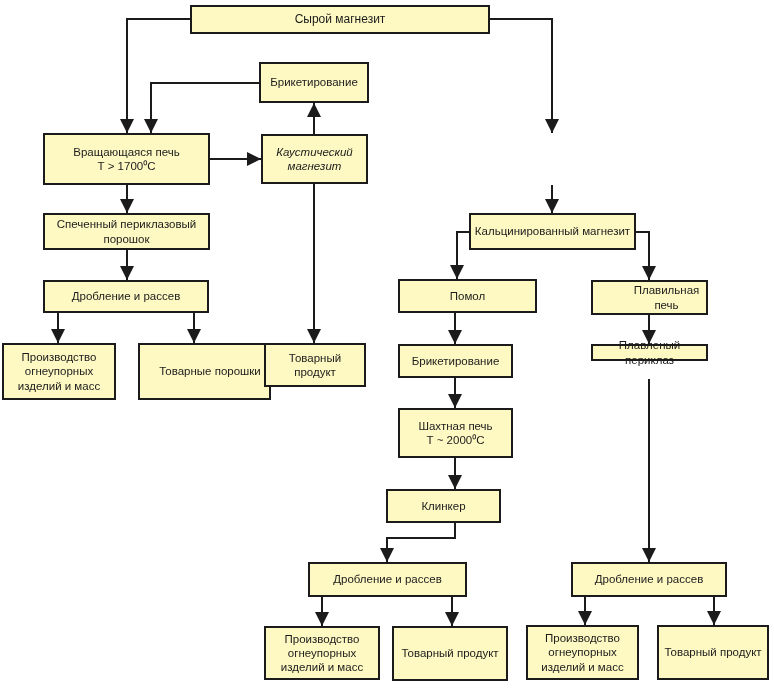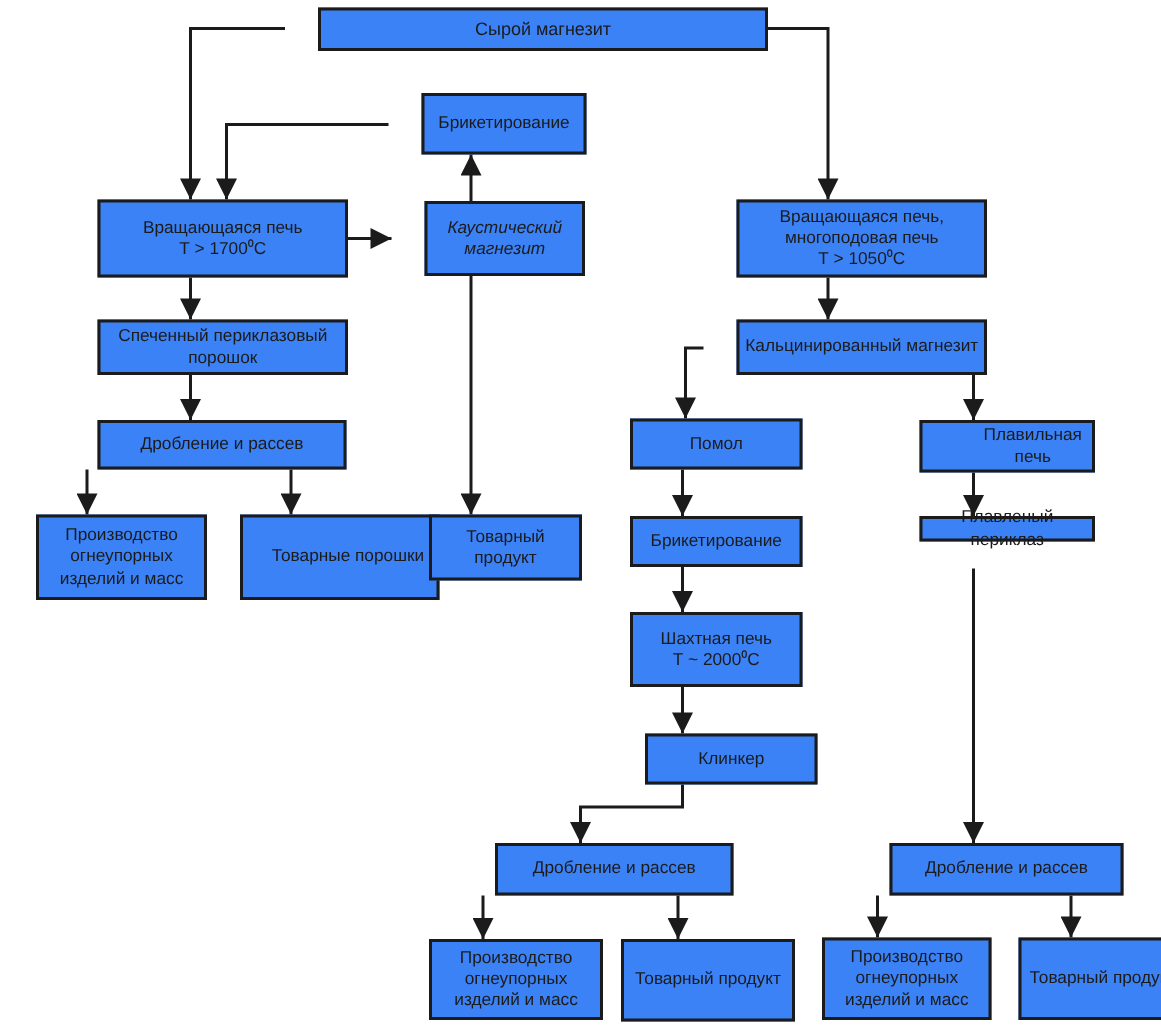--- a/index.html
+++ b/index.html
@@ -19,30 +19,29 @@
   }
   svg.edges path {
     fill: none;
     stroke: #1b1b1b;
     stroke-width: 2;
   }
   .node {
     position: absolute;
     box-sizing: border-box;
     border: 2px solid #1b1b1b;
-    background: #3b82f6;
+    background: #fef9c3;
     display: flex;
     align-items: center;
     justify-content: center;
     text-align: center;
     white-space: pre-line;
     font-size: 11.5px;
     line-height: 1.22;
     padding: 1px 2px;
-    margin-left: 22px;
   }
   .node.title { font-size: 12px; }
 </style>
 </head>
 <body>
 
 <div class="canvas">
 
   <svg class="edges" viewBox="0 0 774 690" xmlns="http://www.w3.org/2000/svg">
     <defs>
@@ -74,42 +73,39 @@
     <path d="M585 597 V625" marker-end="url(#arrow)"></path>
     <path d="M714 597 V625" marker-end="url(#arrow)"></path>
   </svg>
 
   <div class="node title" style="left:190px; top:5px;  width:300px; height:29px;">Сырой магнезит</div>
   <div class="node" style="left:259px; top:62px;  width:110px; height:41px;">Брикетирование</div>
   <div class="node" style="left:43px;  top:133px; width:167px; height:52px;">Вращающаяся печь
 Т &gt; 1700⁰С</div>
   <div class="node" style="left:261px; top:134px; width:107px; height:50px;font-style:italic;">Каустический
 магнезит</div>
-  <div class="node" style="left:469px; top:133px; width:167px; height:52px;">Вращающаяся печь,
-многоподовая печь
-Т &gt; 1050⁰С</div>
   <div class="node" style="left:43px;  top:213px; width:167px; height:37px;">Спеченный периклазовый
 порошок</div>
   <div class="node" style="left:469px; top:213px; width:167px; height:37px;">Кальцинированный магнезит</div>
   <div class="node" style="left:43px;  top:280px; width:166px; height:33px;">Дробление и рассев</div>
-  <div class="node" style="left:398px; top:279px; width:115px; height:34px;">Помол</div>
+  <div class="node" style="left:398px; top:279px; width:139px; height:34px;">Помол</div>
   <div class="node" style="left:591px; top:280px; width:117px; height:35px;padding-left:36px;">Плавильная
 печь</div>
   <div class="node" style="left:2px;   top:343px; width:114px; height:57px;">Производство
 огнеупорных
 изделий и масс</div>
   <div class="node" style="left:138px; top:343px; width:133px; height:57px;padding-left:13px;">Товарные порошки</div>
   <div class="node" style="left:264px; top:343px; width:102px; height:44px;">Товарный
 продукт</div>
   <div class="node" style="left:398px; top:344px; width:115px; height:34px;">Брикетирование</div>
   <div class="node" style="left:591px; top:344px; width:117px; height:17px;">Плавленый
 периклаз</div>
   <div class="node" style="left:398px; top:408px; width:115px; height:50px;">Шахтная печь
 Т ~ 2000⁰С</div>
-  <div class="node" style="left:408px; top:489px; width:115px; height:34px;">Клинкер</div>
+  <div class="node" style="left:386px; top:489px; width:115px; height:34px;">Клинкер</div>
   <div class="node" style="left:308px; top:562px; width:159px; height:35px;">Дробление и рассев</div>
   <div class="node" style="left:571px; top:562px; width:156px; height:35px;">Дробление и рассев</div>
   <div class="node" style="left:264px; top:626px; width:116px; height:54px;">Производство
 огнеупорных
 изделий и масс</div>
   <div class="node" style="left:392px; top:626px; width:116px; height:55px;">Товарный продукт</div>
   <div class="node" style="left:526px; top:625px; width:113px; height:55px;">Производство
 огнеупорных
 изделий и масс</div>
   <div class="node" style="left:657px; top:625px; width:112px; height:55px;">Товарный продукт</div>

